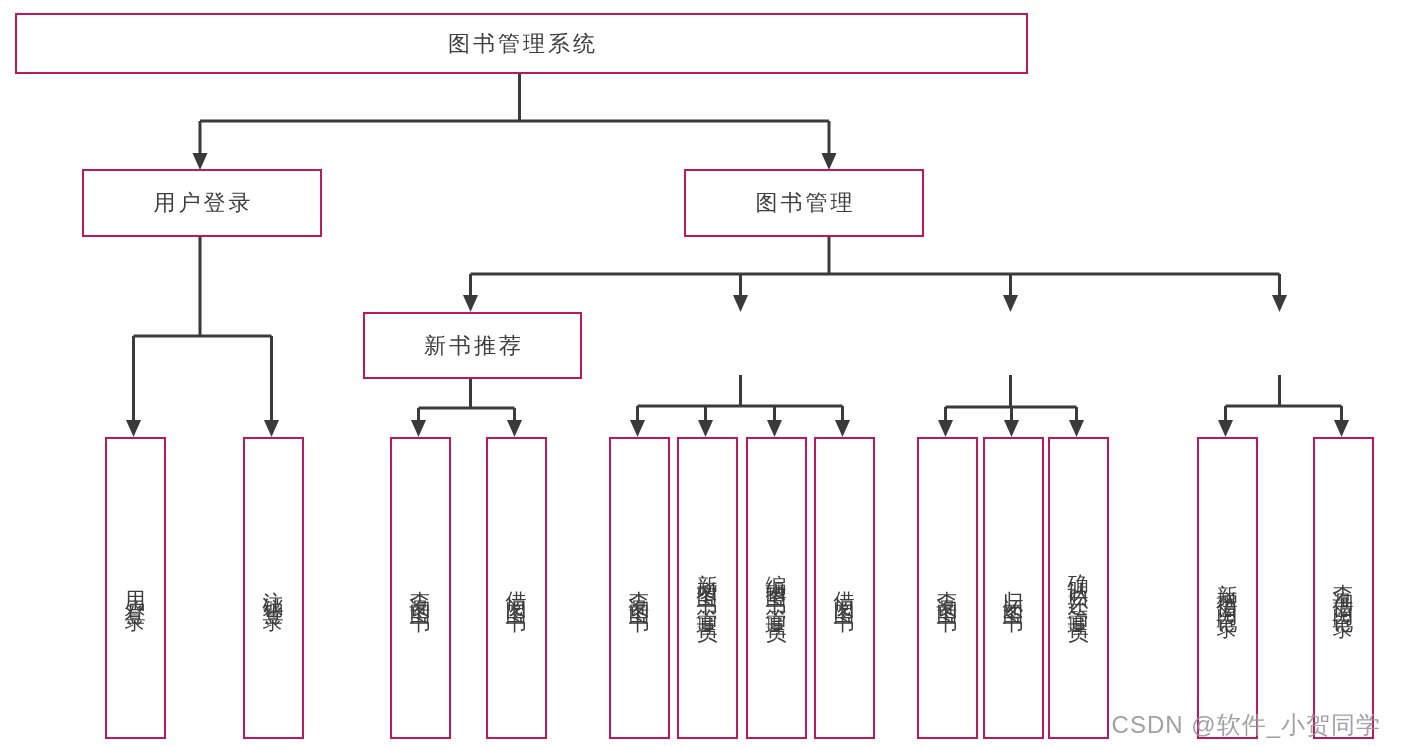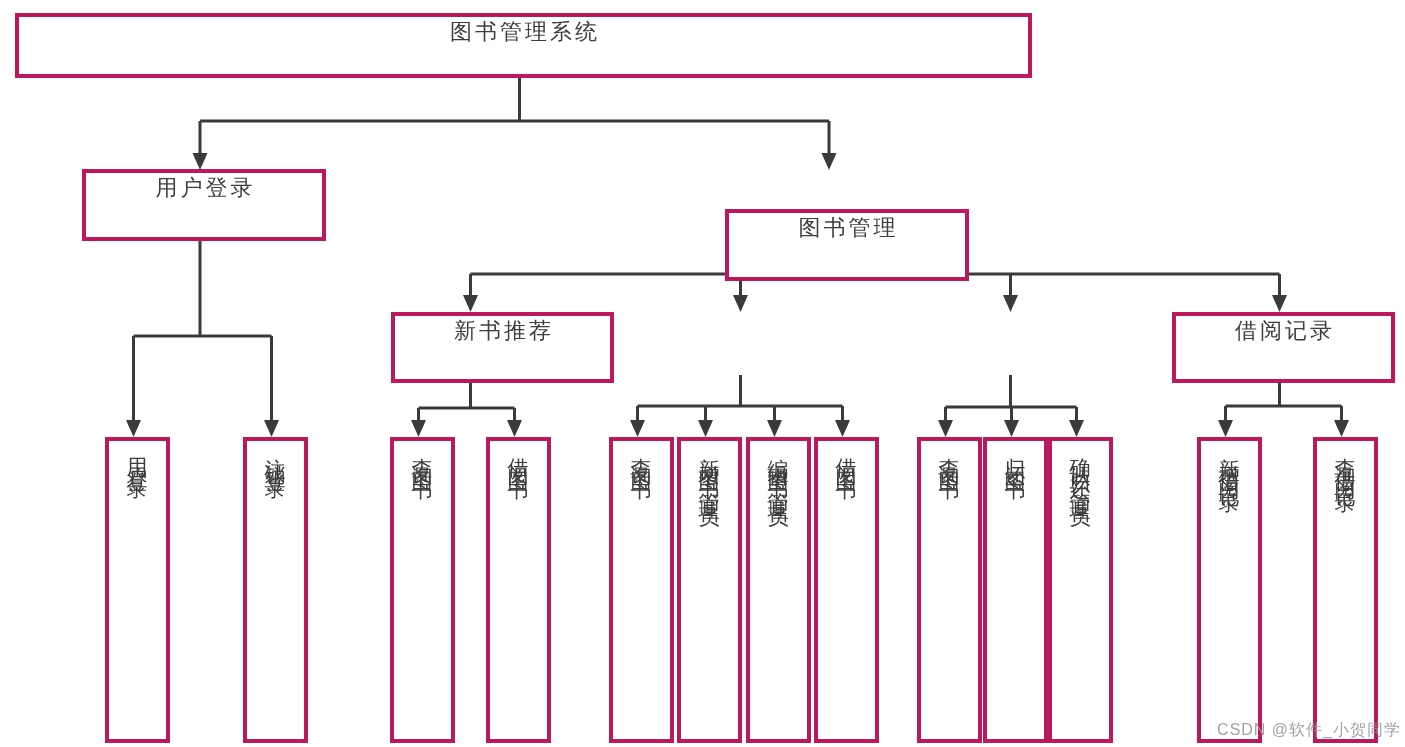--- a/index.html
+++ b/index.html
@@ -26,23 +26,23 @@
     stroke: #3a3a3a;
     stroke-width: 3;
   }
   .ahead {
     fill: #3a3a3a;
     stroke: none;
   }
   .node {
     position: absolute;
     background: #ffffff;
-    border: 4px solid #be185d;
+    border: 2px solid #be185d;
     display: flex;
-    align-items: flex-start;
+    align-items: center;
     justify-content: center;
     color: #3d3d3d;
     z-index: 2;
   }
   .hnode {
     font-size: 22px;
     letter-spacing: 3px;
   }
   .hnode span { transform: translateX(1.5px); white-space: nowrap; }
   .root  { left: 15px;  top: 13px;  width: 1009px; height: 57px; }
@@ -56,23 +56,23 @@
   .vnode span {
     writing-mode: vertical-rl;
     text-orientation: mixed;
     font-size: 21px;
     letter-spacing: 7px;
     line-height: 1;
     white-space: nowrap;
   }
   .watermark {
     position: absolute;
-    right: 4px;
+    right: 24px;
     bottom: 6px;
-    font-size: 16px;
+    font-size: 24px;
     color: #98989f;
     opacity: 0.92;
     z-index: 5;
     letter-spacing: 1px;
     white-space: nowrap;
   }
 </style>
 </head>
 <body>
 
@@ -121,29 +121,26 @@
     </g>
   </svg>
 
   <div class="node hnode root">
     <span>图书管理系统</span>
   </div>
 
   <div class="node hnode lvl2" style="left:82px;">
     <span>用户登录</span>
   </div>
-  <div class="node hnode lvl2" style="left:725px;margin-top:40px;">
+  <div class="node hnode lvl2" style="left:684px;">
     <span>图书管理</span>
   </div>
 
-  <div class="node hnode lvl3" style="left:363px;margin-left:28px;">
+  <div class="node hnode lvl3" style="left:363px;">
     <span>新书推荐</span>
-  </div>
-  <div class="node hnode lvl3" style="left:1172px;">
-    <span>借阅记录</span>
   </div>
 
   <div class="node vnode" style="left:105px;">
     <span>用户登录</span>
   </div>
   <div class="node vnode" style="left:243px;">
     <span>注销登录</span>
   </div>
 
   <div class="node vnode" style="left:390px;">

